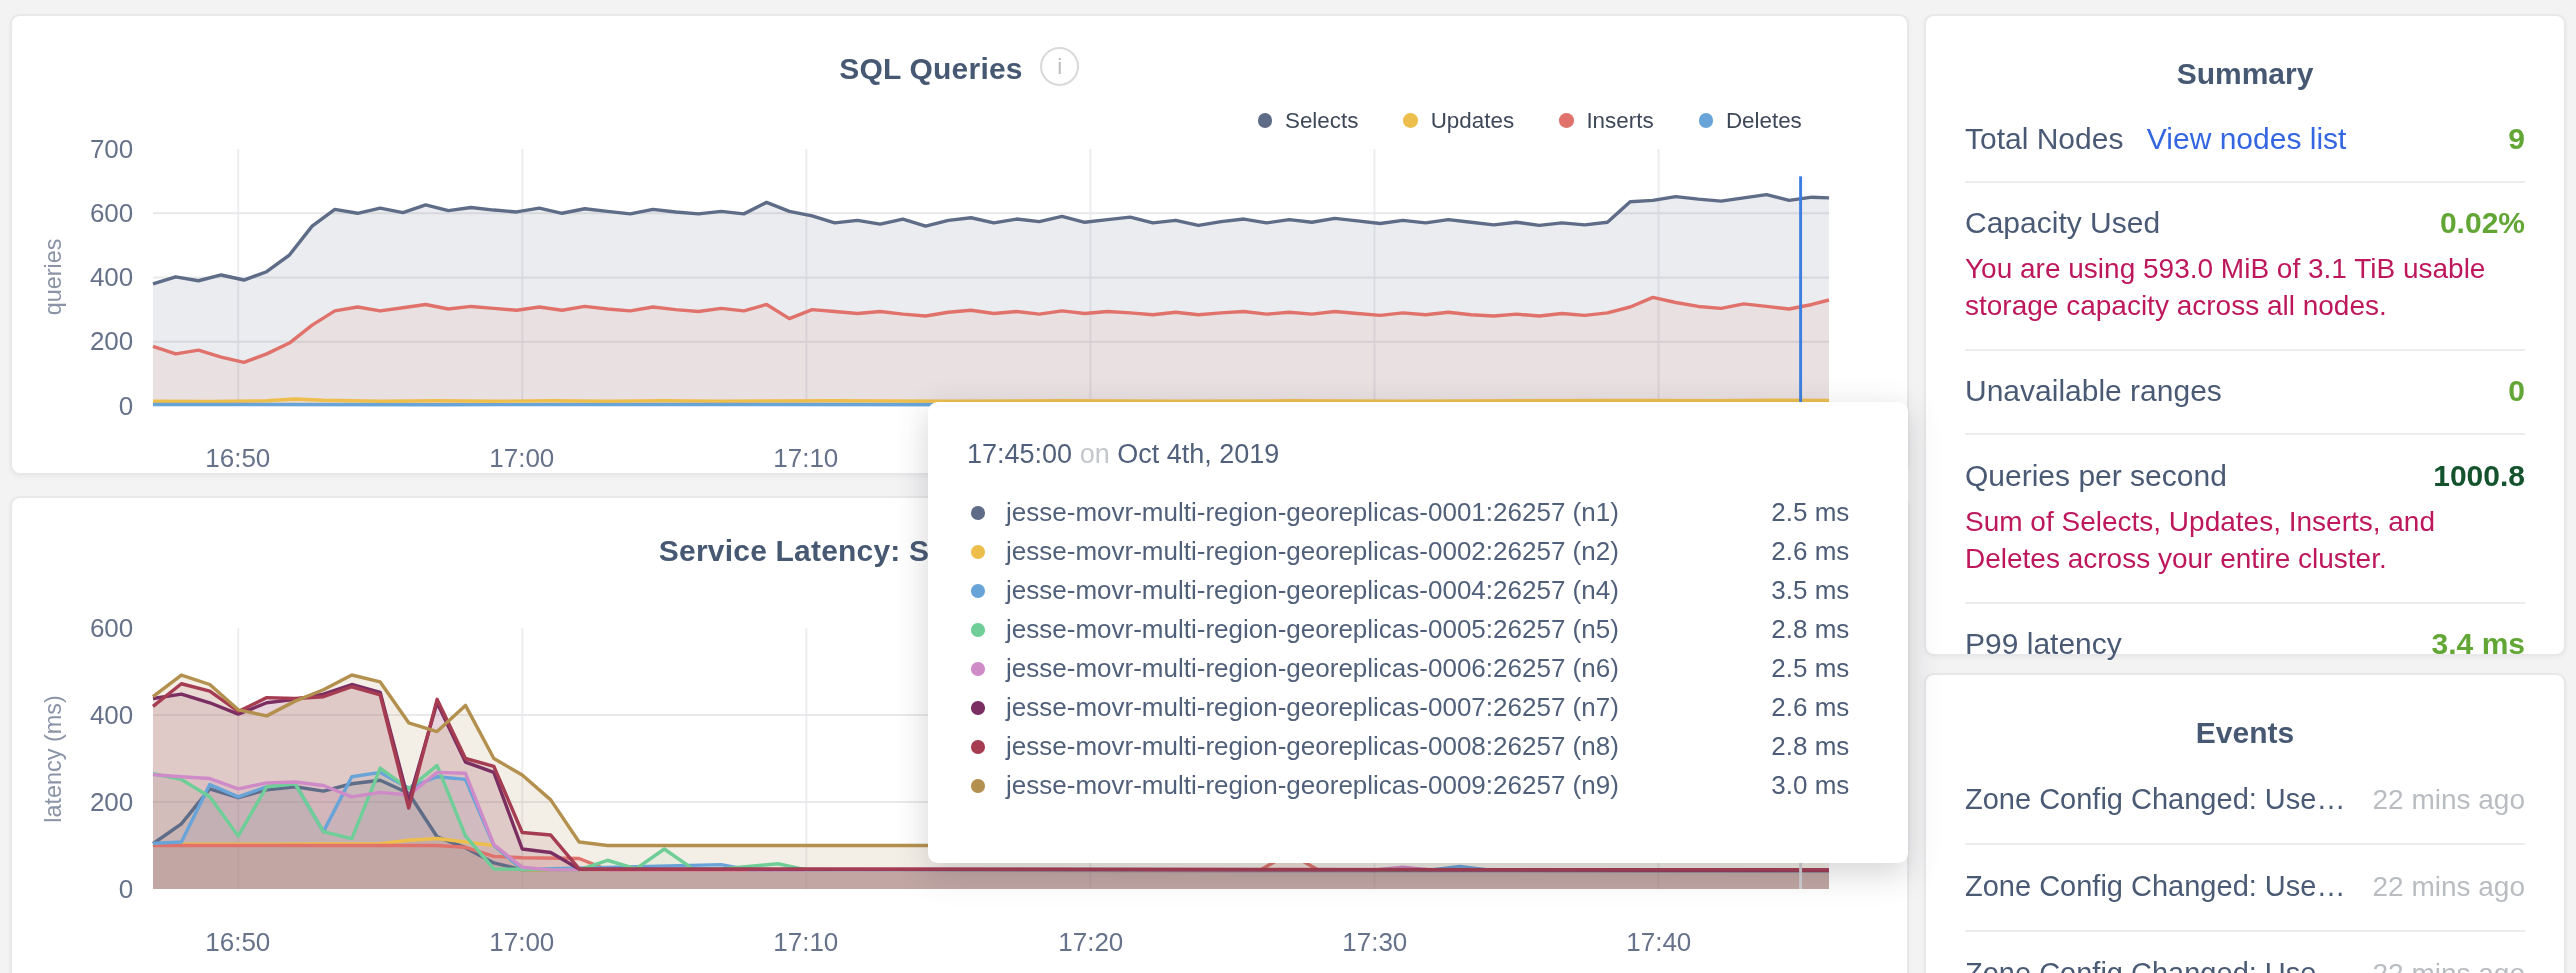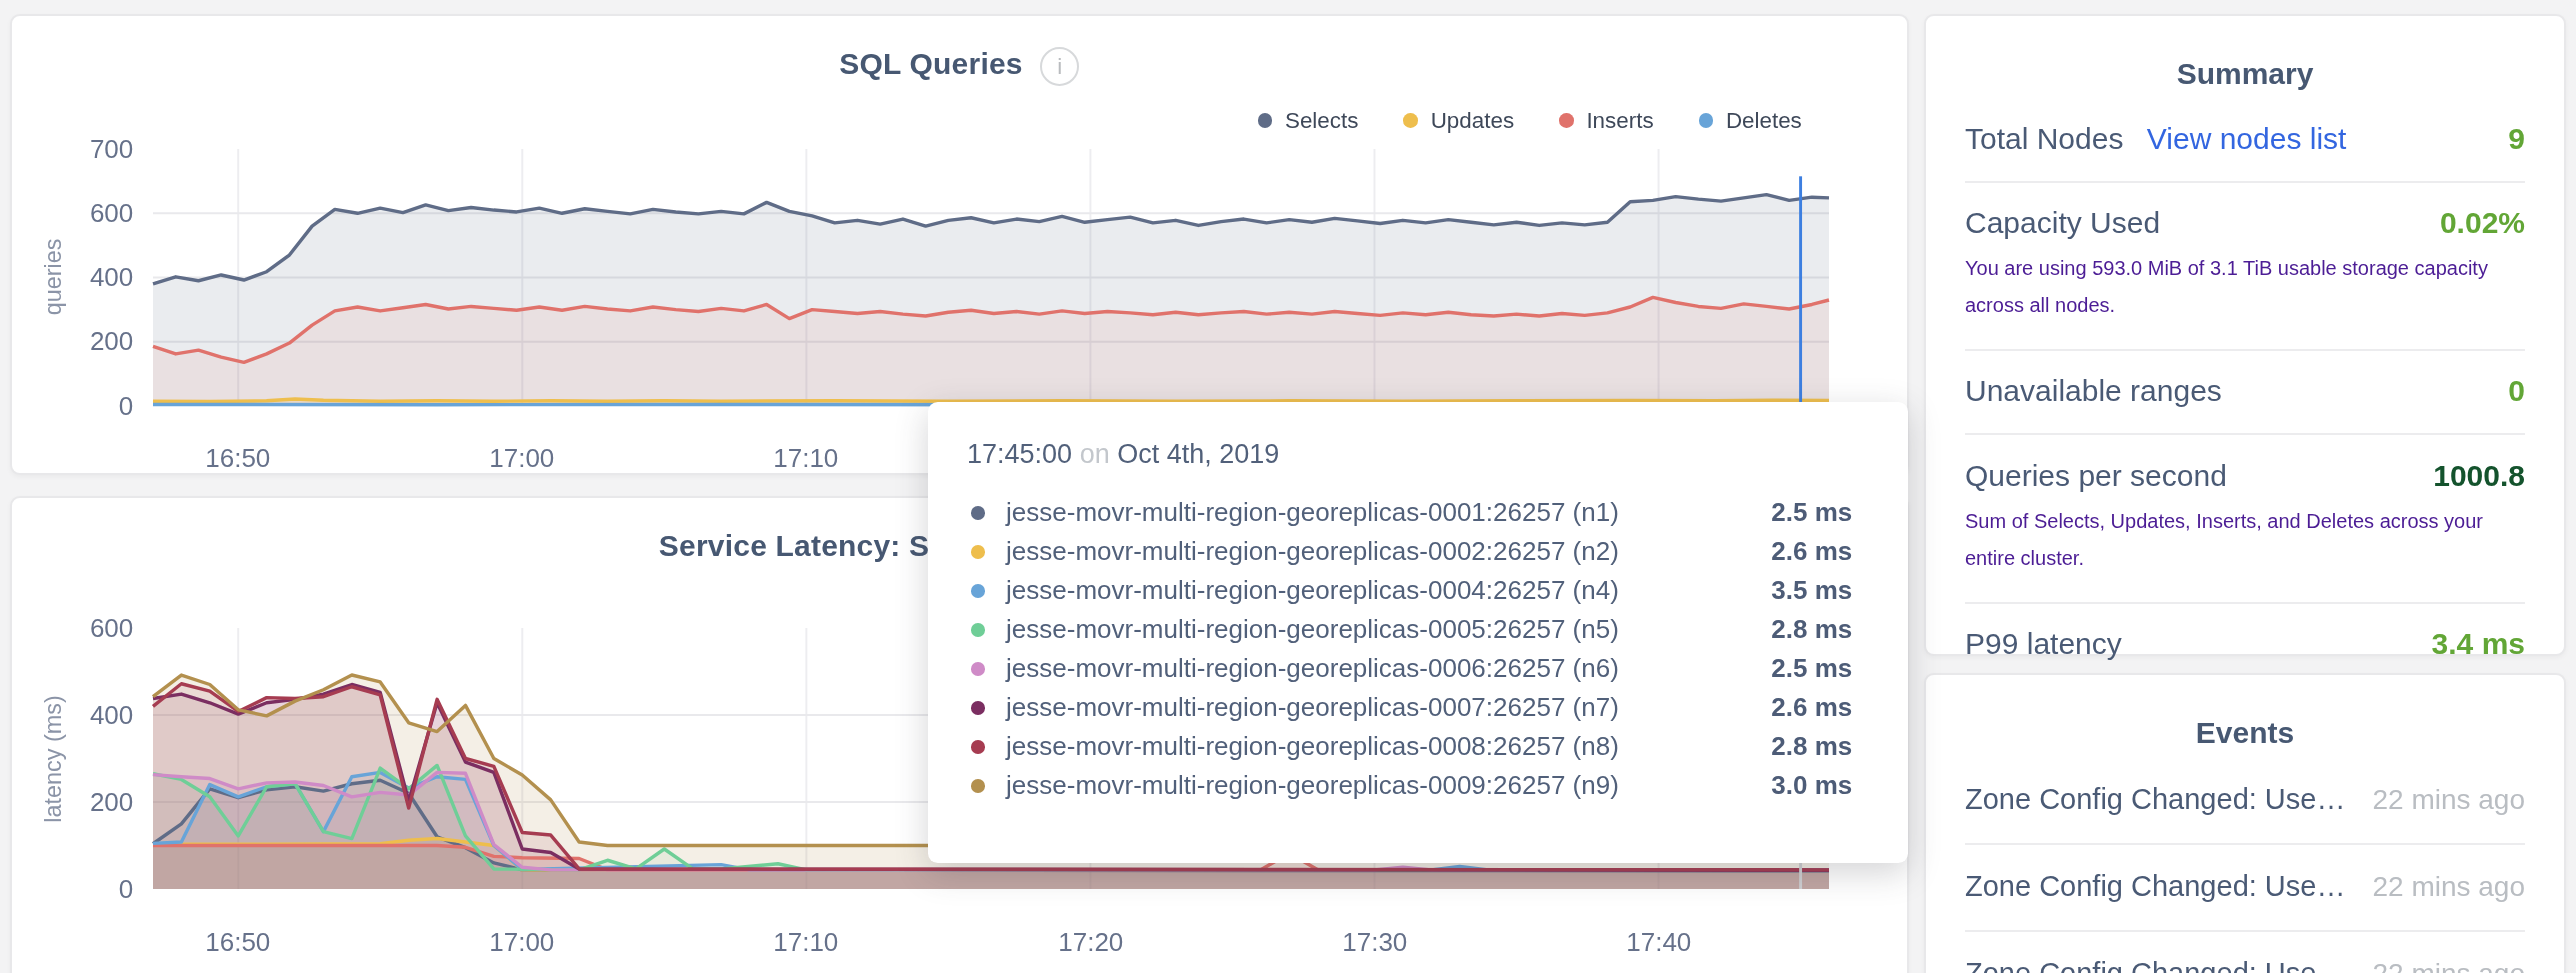--- a/index.html
+++ b/index.html
@@ -14,21 +14,21 @@
     border:2px solid #e8e8ea; border-radius:9.8px;
     box-shadow:0 2px 4.9px rgba(0,0,0,0.04);
     box-sizing:border-box;
   }
   #card-queries { left:9.8px; top:13.7px;  width:1899px; height:461px; }
   #card-latency { left:9.8px; top:496px; width:1899px; height:546px; }
   #card-summary { left:1924px; top:13.7px;  width:642px; height:642px; }
   #card-events  { left:1924px; top:673px; width:642px; height:410px; }
 
   
-  .chart-title-row { position:absolute; left:0; right:0; top:31px; display:flex; justify-content:center; align-items:flex-start; gap:17.6px; }
+  .chart-title-row { position:absolute; left:0; right:0; top:31px; display:flex; justify-content:center; align-items:flex-end; gap:17.6px; }
   .chart-title { font-size:30px; font-weight:bold; color:#475872; letter-spacing:0.2px; }
   .info-icon {
     width:35px; height:35px; border:2.9px solid #d7d9db; border-radius:50%;
     color:#b9bcbf; font-size:22.4px; line-height:35px; text-align:center; flex:none;
   }
   .legend { position:absolute; top:92px; right:105px; display:flex; gap:45px; align-items:center; }
   .legend-item { display:flex; align-items:center; gap:12.7px; font-size:22.4px; color:#3e4859; }
   .dot { width:14.6px; height:14.6px; border-radius:50%; flex:none; }
 
   
@@ -45,31 +45,31 @@
     position:absolute; left:928px; top:402px; width:980px; height:461px;
     background:#fff; border-radius:9.8px; z-index:20;
     box-shadow:0 9.8px 33px rgba(60,60,70,0.22);
     padding:35px 37px; box-sizing:border-box;
   }
   .tt-head { font-size:27px; color:#51607a; margin:2px 0 23.4px 2px; }
   .tt-on { color:#c3c7cc; }
   .tt-row { display:flex; align-items:center; height:39px; font-size:26px; color:#51607a; }
   .tt-dot { width:13.7px; height:13.7px; border-radius:50%; flex:none; margin:0 21.5px 0 5.9px; }
   .tt-name { white-space:nowrap; }
-  .tt-val { margin-left:auto; margin-right:13.7px; min-width:86px; font-weight:bold; color:#4d5c77; }
+  .tt-val { margin-left:auto; margin-right:13.7px; min-width:86px; font-weight:normal; color:#4d5c77; }
 
   
   .side-title { text-align:center; font-size:30px; font-weight:bold; color:#475872; margin:41px 0 7.8px; }
   .sum-list { padding:0 39px; }
   .sum-item { padding:23.4px 0 25px; }
   .sum-item + .sum-item { border-top:2px solid #ececee; }
   .sum-row { display:flex; align-items:baseline; gap:23.4px; font-size:30px; color:#4a5a75; }
   .sum-link { text-decoration:none; cursor:pointer; }
   .sum-val { margin-left:auto; font-weight:bold; white-space:nowrap; }
-  .sum-sub { margin-top:9.8px; font-size:20px; line-height:37px; color:#4c1d95; }
+  .sum-sub { margin-top:9.8px; font-size:28px; line-height:37px; color:#be185d; }
   .evt-list { padding:0 39px; }
   .evt-row { display:flex; align-items:baseline; padding:25px 0 27px; font-size:29px; color:#4a5a75; cursor:pointer; }
   .evt-row + .evt-row { border-top:2px solid #ececee; }
   .evt-text { white-space:nowrap; overflow:hidden; text-overflow:ellipsis; max-width:390px; }
   .evt-time { margin-left:auto; color:#b9bdc2; font-size:28px; white-space:nowrap; }
 </style>
 </head>
 <body>
 
 <div class="card" id="card-queries">

